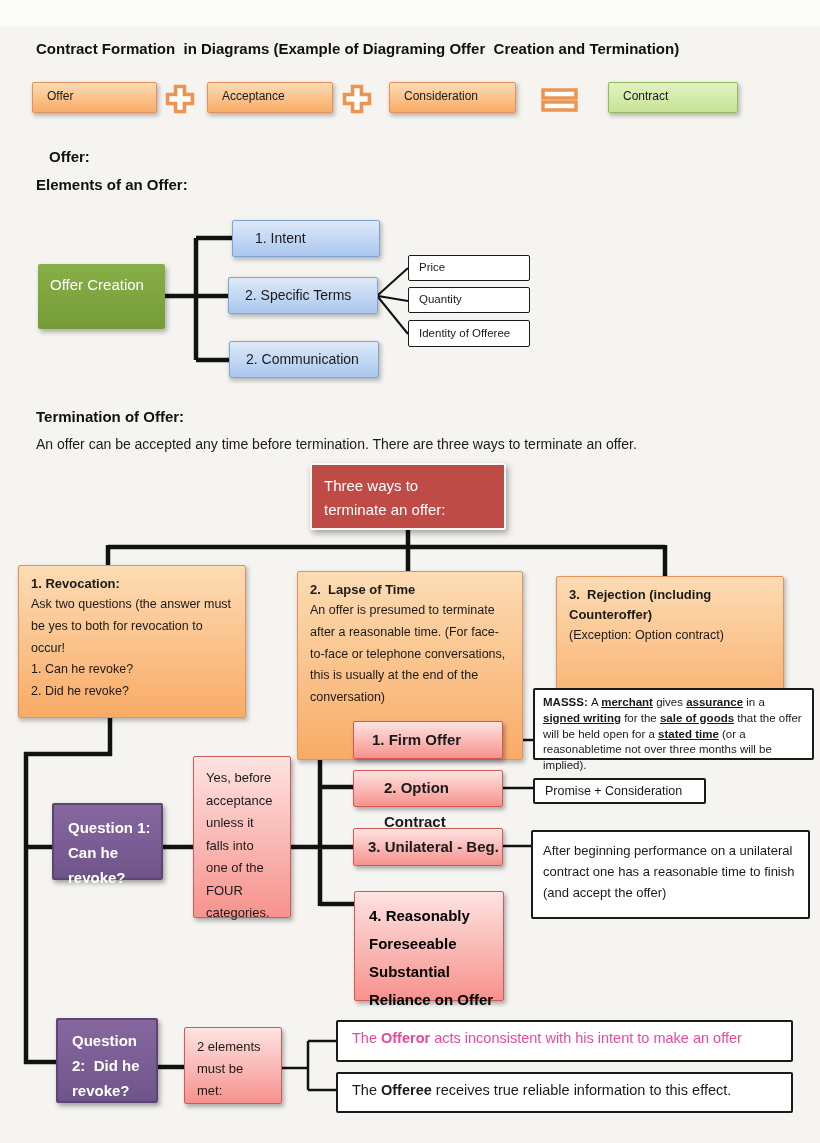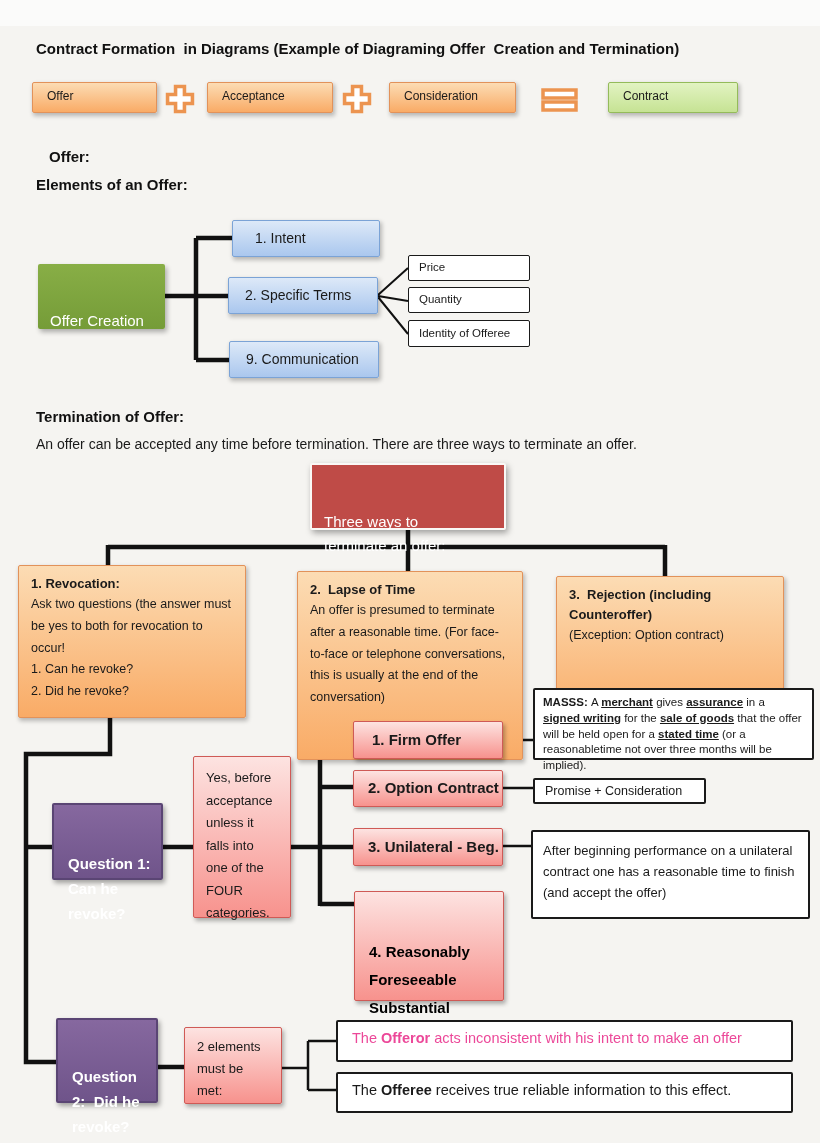--- a/index.html
+++ b/index.html
@@ -1,21 +1,21 @@
 <!DOCTYPE html>
 <html style="--bg: #f5f4f1; --line: #111111; --orange-top: #fcdcb4; --orange-bottom: #f9ab66; --orange-border: #e2925a; --green-top: #e2f3c2; --green-bottom: #c6e394; --green-border: #94bb5a; --olive-top: #88ae46; --olive-bottom: #759c38; --blue-top: #dde9f8; --blue-bottom: #aac7ee; --blue-border: #7ba3d6; --red: #bf4b47; --purple-top: #86689f; --purple-bottom: #6f548a; --purple-border: #5a4574; --pink-top: #fde3e1; --pink-bottom: #f7928d; --pink-border: #cf5a56;"><head>
 <meta charset="utf-8">
 <style>
   html,body{margin:0;padding:0;}
   body{font-family:"Liberation Sans",sans-serif;background:#e8e8e8;}
   #canvas{position:relative;width:820px;height:1143px;background:var(--bg);overflow:hidden;margin:0 auto;}
   #canvas::before{content:"";position:absolute;left:0;top:0;width:820px;height:26px;background:#fbfbfa;}
   .abs{position:absolute;box-sizing:border-box;}
   .txt{color:#1a1a1a;white-space:pre-wrap;}
-  .pre{white-space:pre-wrap;margin-top:36px;}
+  .pre{white-space:pre-wrap;}
   svg.lines{position:absolute;left:0;top:0;width:820px;height:1143px;pointer-events:none;}
   .ln-thick{stroke:var(--line);stroke-width:4.5;fill:none;stroke-linejoin:miter;}
   .ln-med{stroke:var(--line);stroke-width:2.5;fill:none;}
   .ln-thin{stroke:var(--line);stroke-width:2;fill:none;}
 
   .h-bold{font-weight:bold;font-size:15px;color:#111;}
   .title{font-weight:bold;font-size:15px;color:#111;}
 
   .box{position:absolute;box-sizing:border-box;border-radius:2px;}
   .orange{background:linear-gradient(180deg,var(--orange-top) 0%,var(--orange-bottom) 100%);
@@ -89,21 +89,21 @@
     <div class="pre">Offer Creation</div>
   </div>
 
   <div class="box blue" style="left:232px;top:220px;width:148px;height:37px;padding-left:22px;font-size:14px;line-height:34px;">
     <div class="txt">1. Intent</div>
   </div>
   <div class="box blue" style="left:228px;top:277px;width:150px;height:37px;padding-left:16px;font-size:14px;line-height:34px;">
     <div class="txt">2. Specific Terms</div>
   </div>
   <div class="box blue" style="left:229px;top:341px;width:150px;height:37px;padding-left:16px;font-size:14px;line-height:34px;">
-    <div class="txt">9. Communication</div>
+    <div class="txt">2. Communication</div>
   </div>
 
   <div class="box whitebox-thin" style="left:408px;top:255px;width:122px;height:26px;padding-left:10px;font-size:11.5px;line-height:23px;">
     <div class="txt">Price</div>
   </div>
   <div class="box whitebox-thin" style="left:408px;top:287px;width:122px;height:26px;padding-left:10px;font-size:11.5px;line-height:23px;">
     <div class="txt">Quantity</div>
   </div>
   <div class="box whitebox-thin" style="left:408px;top:320px;width:122px;height:27px;padding-left:10px;font-size:11.5px;line-height:24px;">
     <div class="txt">Identity of Offeree</div>
@@ -144,21 +144,21 @@
 unless it
 falls into
 one of the
 FOUR
 categories.</div>
   </div>
 
   <div class="box pink" style="left:353px;top:721px;width:150px;height:38px;padding-left:18px;font-size:15px;font-weight:bold;line-height:35px;">
     <div class="txt">1. Firm Offer</div>
   </div>
-  <div class="box pink" style="left:353px;top:770px;width:150px;height:37px;padding-left:14px;font-size:15px;font-weight:bold;line-height:34px;">
+  <div class="box pink" style="left:353px;top:770px;width:150px;height:37px;padding-left:30px;font-size:15px;font-weight:bold;line-height:34px;">
     <div class="txt">2. Option Contract</div>
   </div>
   <div class="box pink" style="left:353px;top:828px;width:150px;height:38px;padding-left:14px;font-size:15px;font-weight:bold;line-height:35px;">
     <div class="txt">3. Unilateral - Beg.</div>
   </div>
   <div class="box pink" style="left:354px;top:891px;width:150px;height:110px;padding:10px 0 0 14px;font-size:15px;font-weight:bold;line-height:28px;">
     <div class="pre">4. Reasonably
 Foreseeable
 Substantial
 Reliance on Offer</div>

